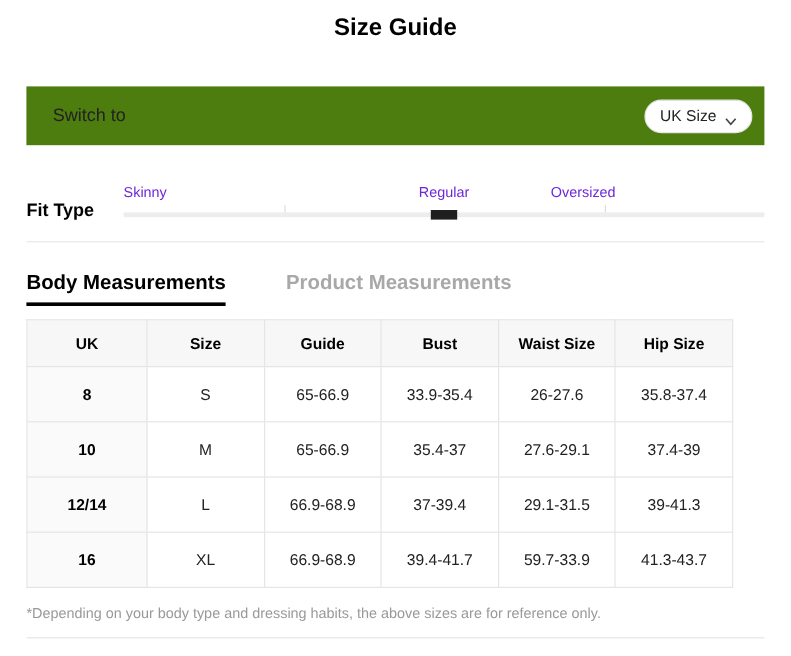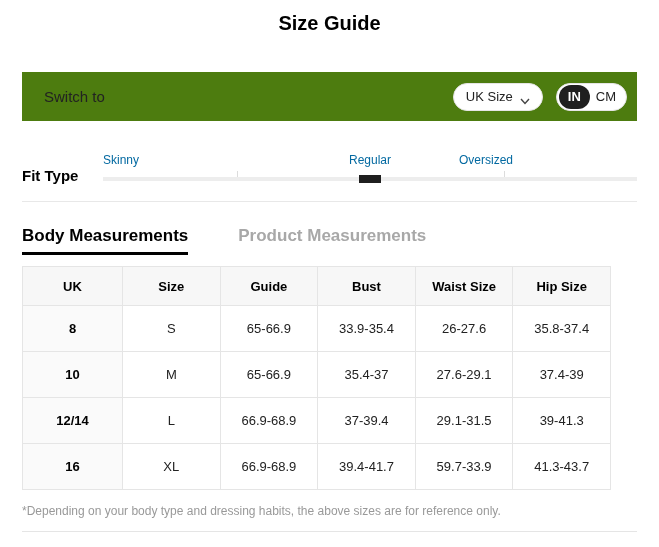--- a/index.html
+++ b/index.html
@@ -71,21 +71,21 @@
   .fit-type { margin: 32px 22px 0; display: flex; }
   .fit-label {
     width: 81px;
     align-self: flex-end;
     font-size: 15px;
     font-weight: 700;
     color: #000;
     margin-bottom: -3px;
   }
   .slider { flex: 1; }
-  .slider-labels { display: flex; font-size: 12px; color: #0369a1; margin-bottom: 10px; }
+  .slider-labels { display: flex; font-size: 12px; color: #6d28d9; margin-bottom: 10px; }
   .slider-labels span { flex: 1; }
   .slider-labels .opt-left { text-align: left; }
   .slider-labels .opt-center { text-align: center; }
   .slider-labels .opt-right { text-align: left; }
   .slider-track { position: relative; height: 4px; background: #ededed; }
   .tick { position: absolute; top: -6px; width: 1px; height: 6px; background: #dcdcdc; }
   .tick-1 { left: 25%; }
   .tick-2 { left: 75%; }
   .thumb {
     position: absolute;
@@ -139,24 +139,20 @@
 <div class="switch-bar">
   <span class="switch-label">Switch to</span>
   <div class="size-select">
     <span>UK Size</span>
     <span class="chevron">
       <svg width="10" height="7" viewBox="0 0 10 7">
           <polyline points="1,1 5,5.5 9,1" fill="none" stroke="#444" stroke-width="1.4"></polyline>
         </svg>
     </span>
   </div>
-  <div class="unit-toggle">
-    <span class="unit-in">IN</span>
-    <span class="unit-cm">CM</span>
-  </div>
 </div>
 
 <div class="fit-type">
   <div class="fit-label">Fit Type</div>
   <div class="slider">
     <div class="slider-labels">
       <span class="opt-left">Skinny</span>
       <span class="opt-center">Regular</span>
       <span class="opt-right">Oversized</span>
     </div>

